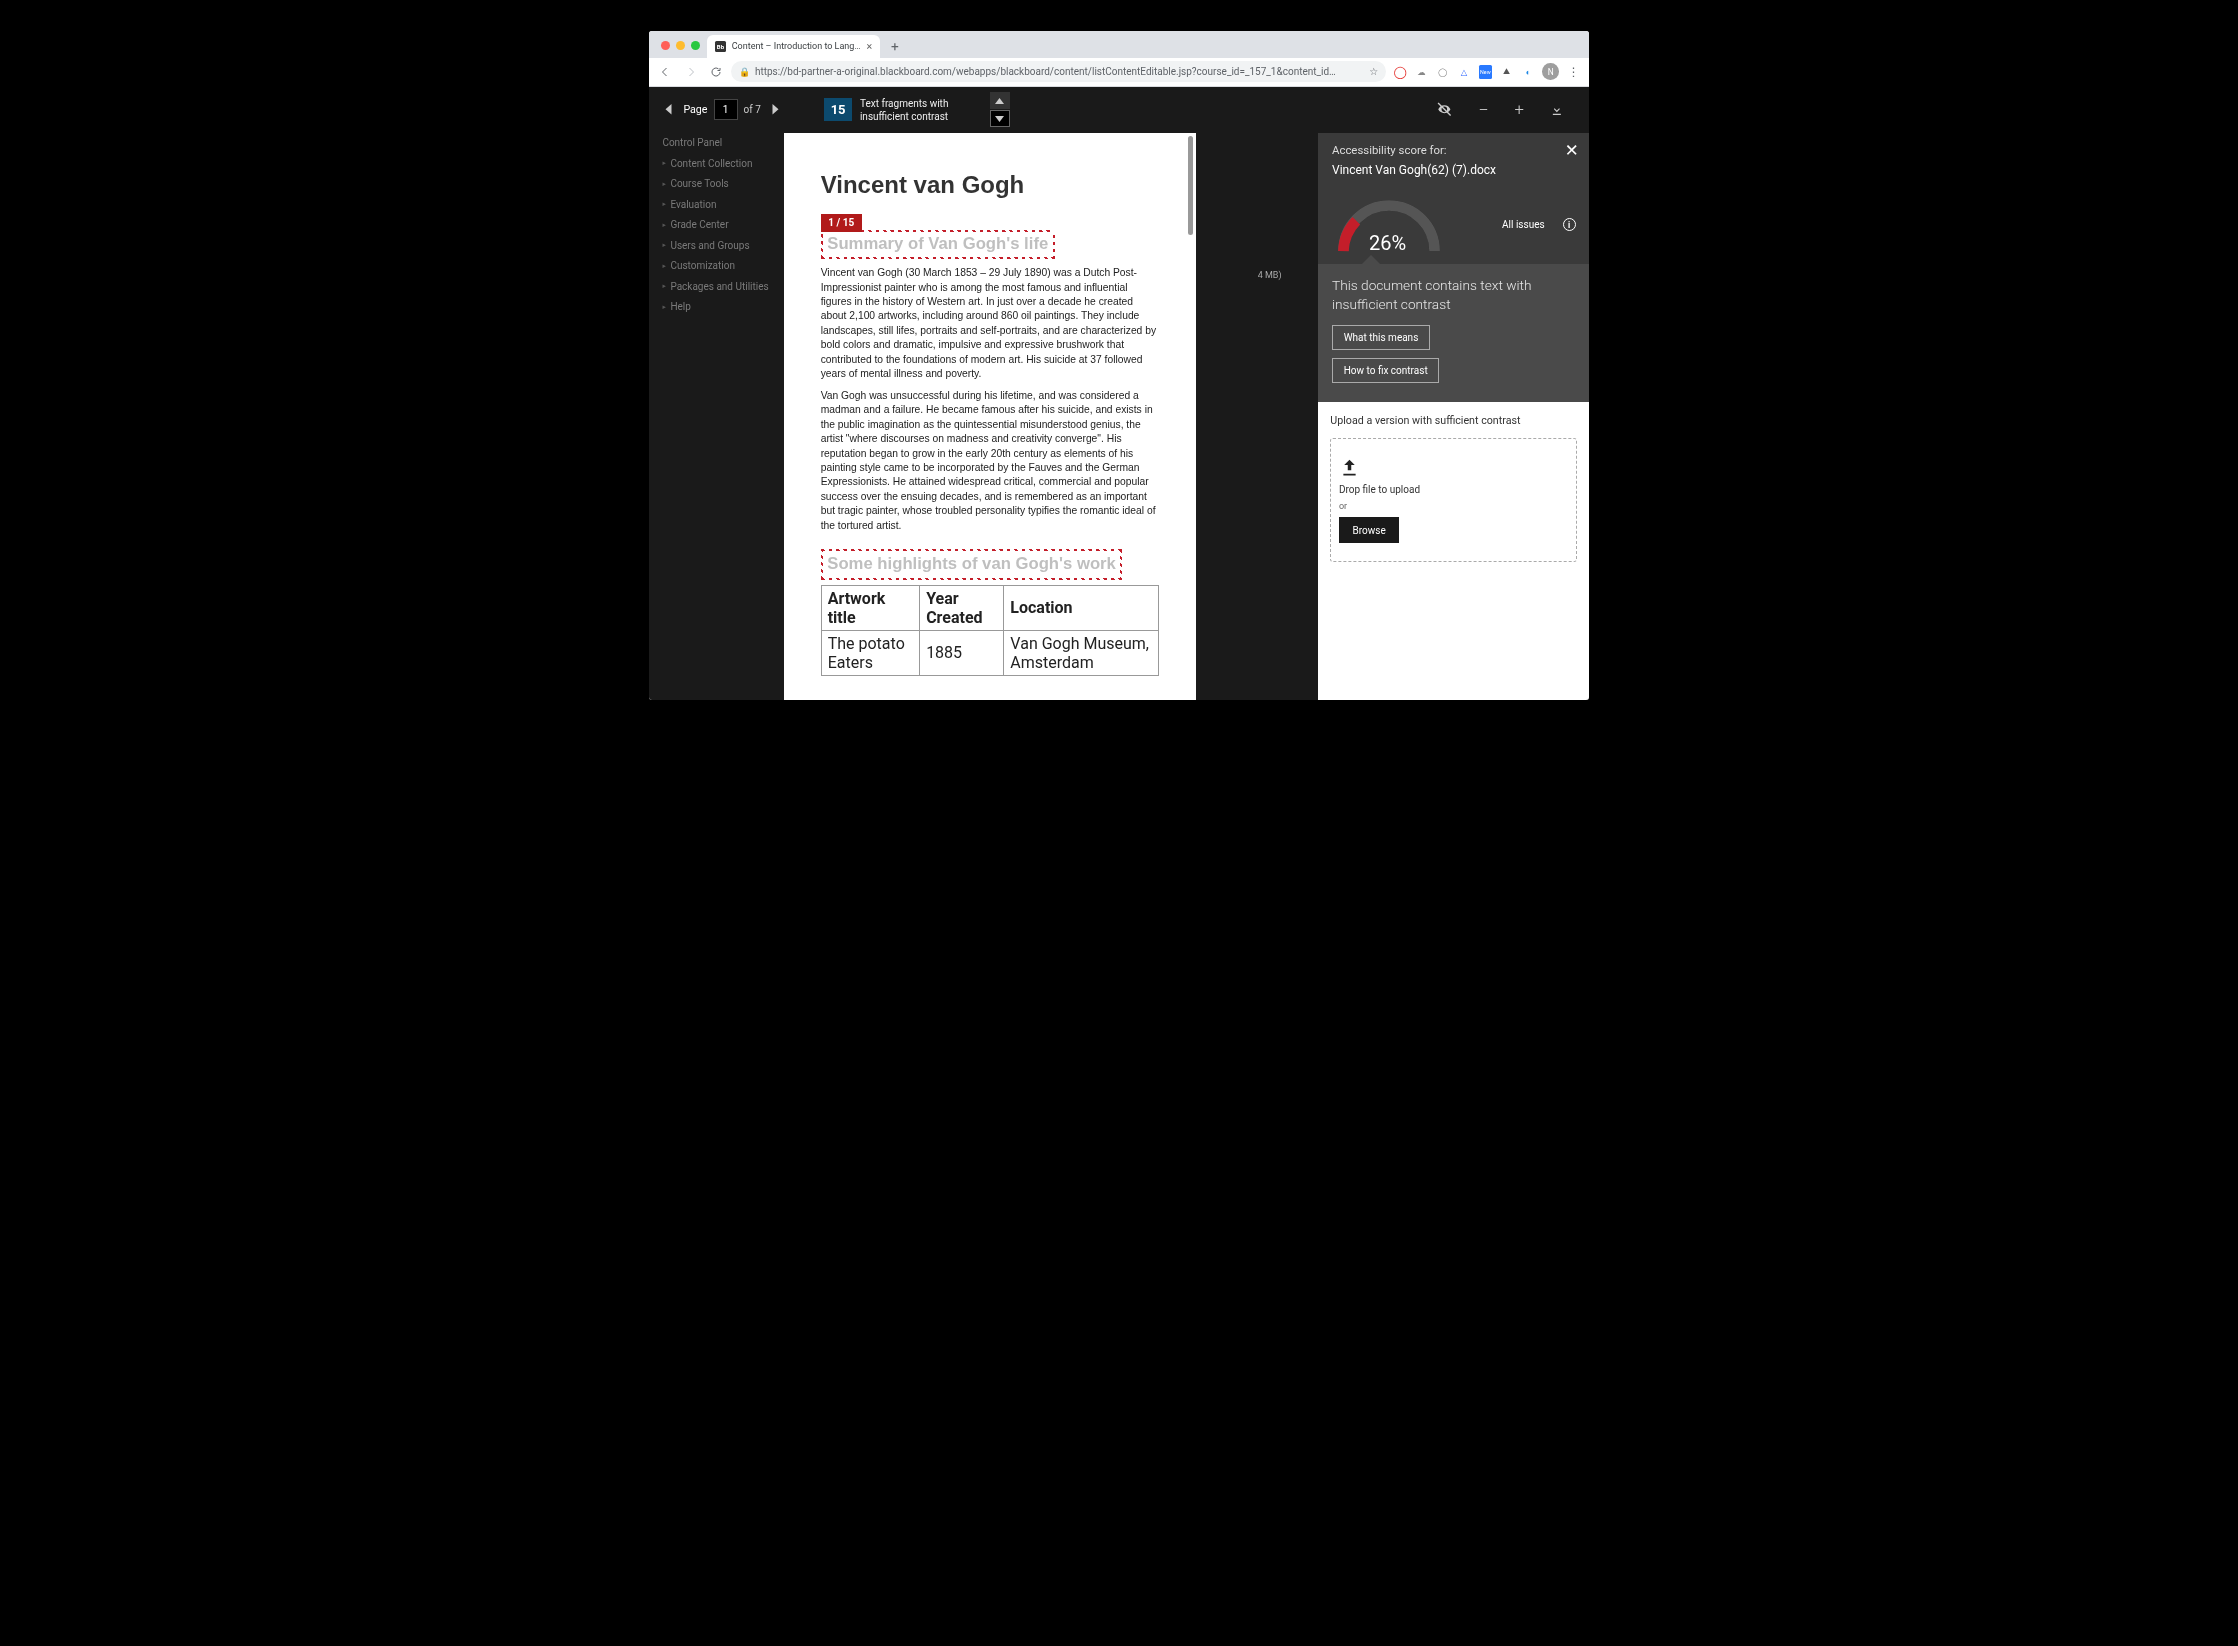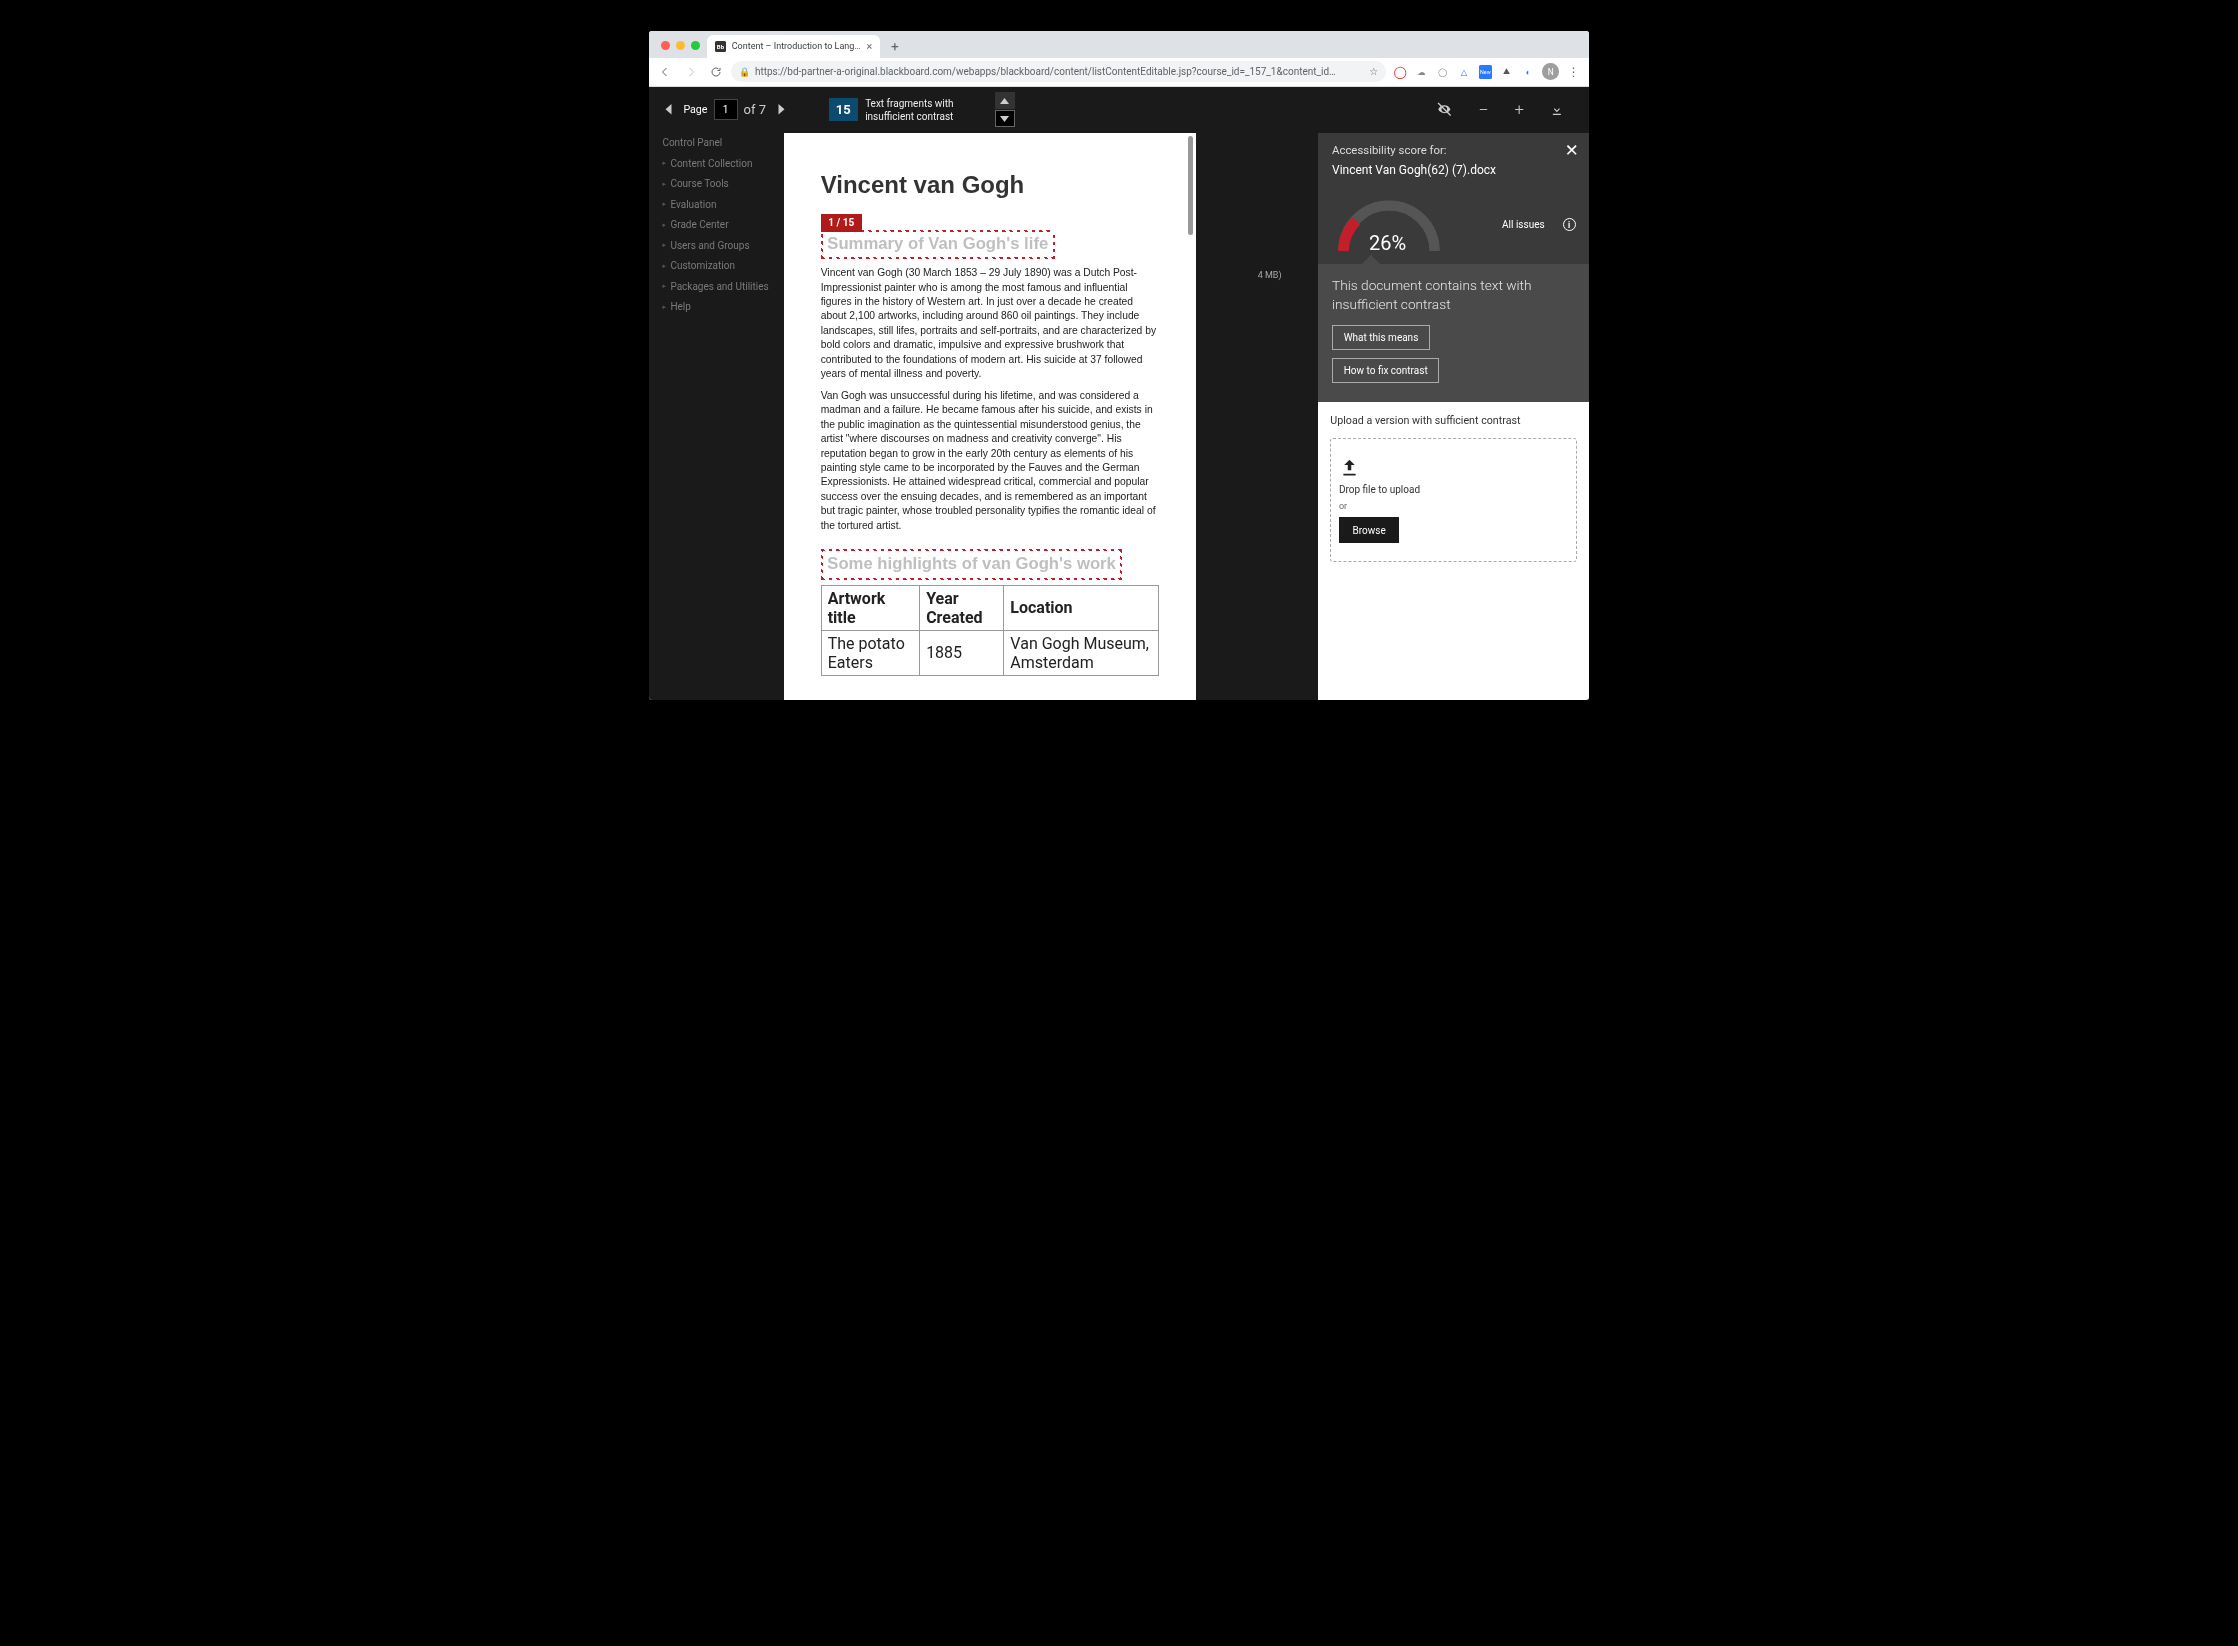--- a/index.html
+++ b/index.html
@@ -176,21 +176,21 @@
 
     <div class="tbar">
       <div class="pageNav">
         <span class="arrow">
               <svg width="9" height="10.7" viewBox="0 0 12 14">
                 <path fill="#ccc" d="M10 0L2 7l8 7z"></path>
               </svg>
             </span>
         <span style="font-size:10.7px;">Page</span>
         <input class="pgIn" value="1" style="">
-        <span style="font-size:13px;color:#ccc;">of 7</span>
+        <span style="font-size:10px;color:#ccc;">of 7</span>
         <span class="arrow">
               <svg width="9" height="10.7" viewBox="0 0 12 14">
                 <path fill="#ccc" d="M2 0l8 7-8 7z"></path>
               </svg>
             </span>
       </div>
       <div class="issueBox">
         <span class="issueCount">15</span>
         <span class="issueTxt">Text fragments with insufficient contrast</span>
         <div class="vstack">

